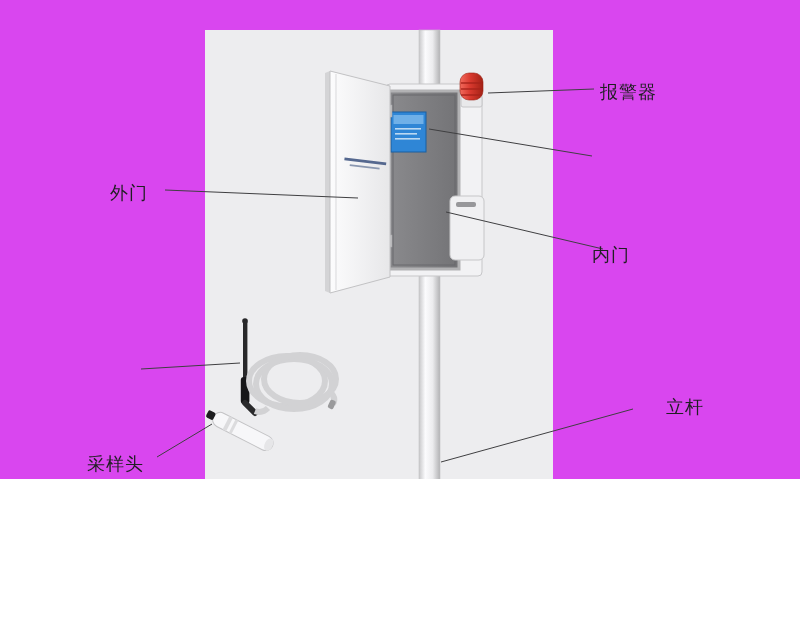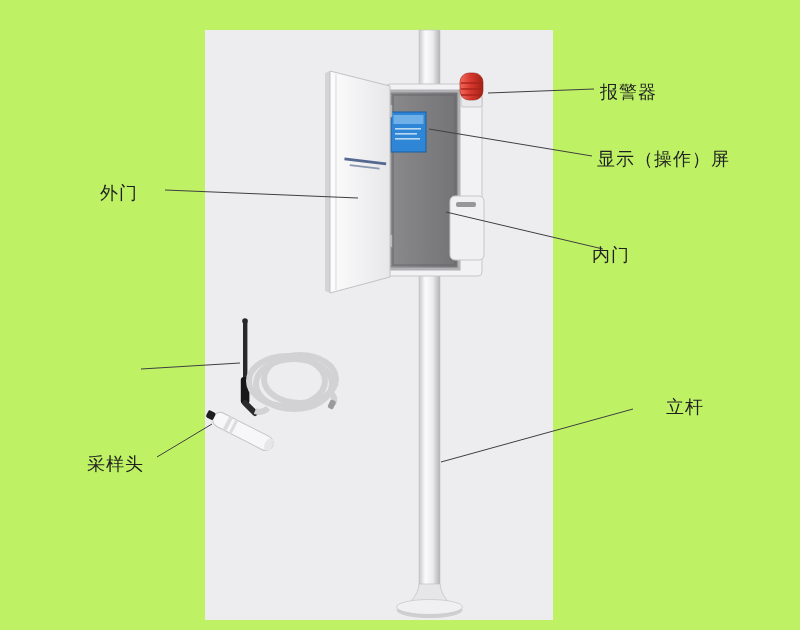--- a/index.html
+++ b/index.html
@@ -1,17 +1,17 @@
 <!DOCTYPE html>
 <html><head>
 <meta charset="utf-8">
 <style>
   html,body{margin:0;padding:0;background:#ffffff;}
   .stage{
-    position:relative;width:800px;height:630px;background:#bef264;overflow:hidden;
+    position:relative;width:800px;height:479px;background:#d946ef;overflow:hidden;
     font-family:"DejaVu Sans","Liberation Sans",sans-serif;
   }
   .stage svg{position:absolute;left:0;top:0;}
   .label{
     position:absolute;font-size:18px;color:#1f1f21;white-space:nowrap;
     letter-spacing:1px;line-height:1.2;
   }
 </style>
 </head>
 <body>
@@ -122,19 +122,18 @@
       <line x1="429" y1="129" x2="592" y2="156"></line>
       <line x1="358" y1="198" x2="165" y2="190"></line>
       <line x1="446" y1="212" x2="603" y2="249"></line>
       <line x1="240" y1="363" x2="141" y2="369"></line>
       <line x1="212" y1="424" x2="157" y2="457"></line>
       <line x1="441" y1="462" x2="633" y2="409"></line>
     </g>
   </svg>
 
   <div class="label" style="left:600px;top:81px;">报警器</div>
-  <div class="label" style="left:597px;top:148px;">显示（操作）屏</div>
-  <div class="label" style="left:100px;top:182px;text-align:center;">外门</div>
+  <div class="label" style="left:110px;top:182px;text-align:center;">外门</div>
   <div class="label" style="left:592px;top:244px;">内门</div>
   <div class="label" style="left:87px;top:453px;text-align:center;">采样头</div>
   <div class="label" style="left:666px;top:396px;">立杆</div>
 
 </div>
 
 </body></html>

